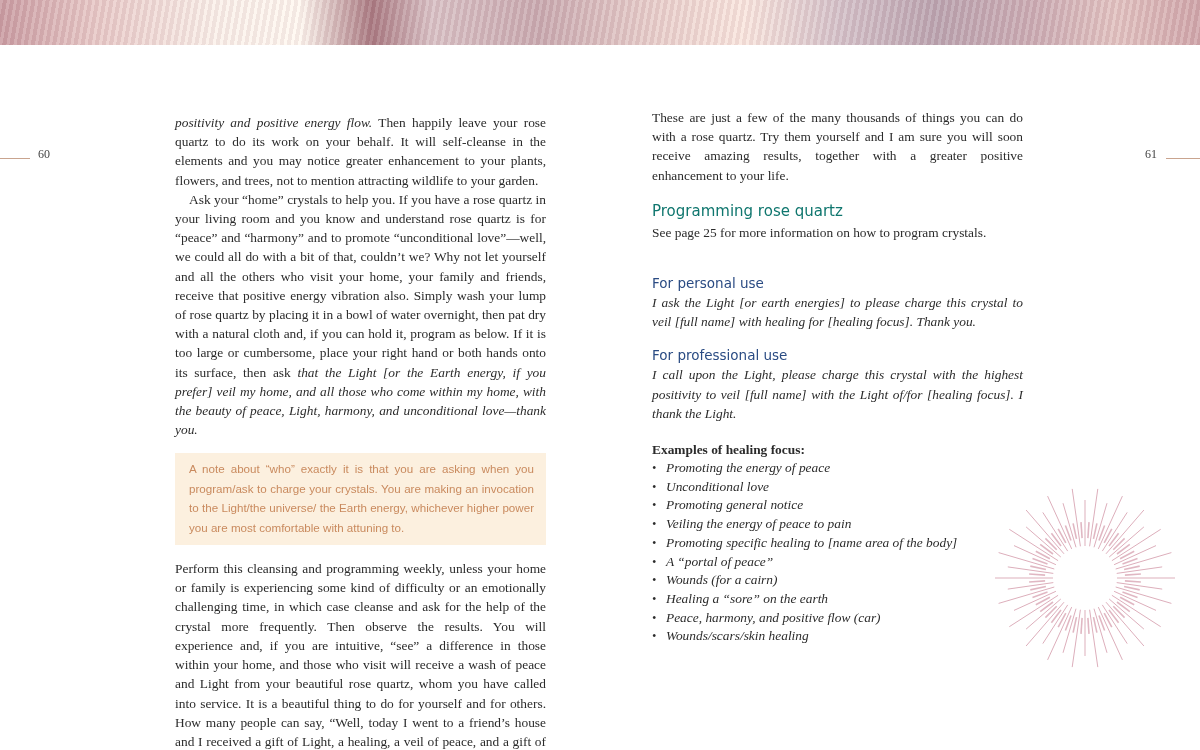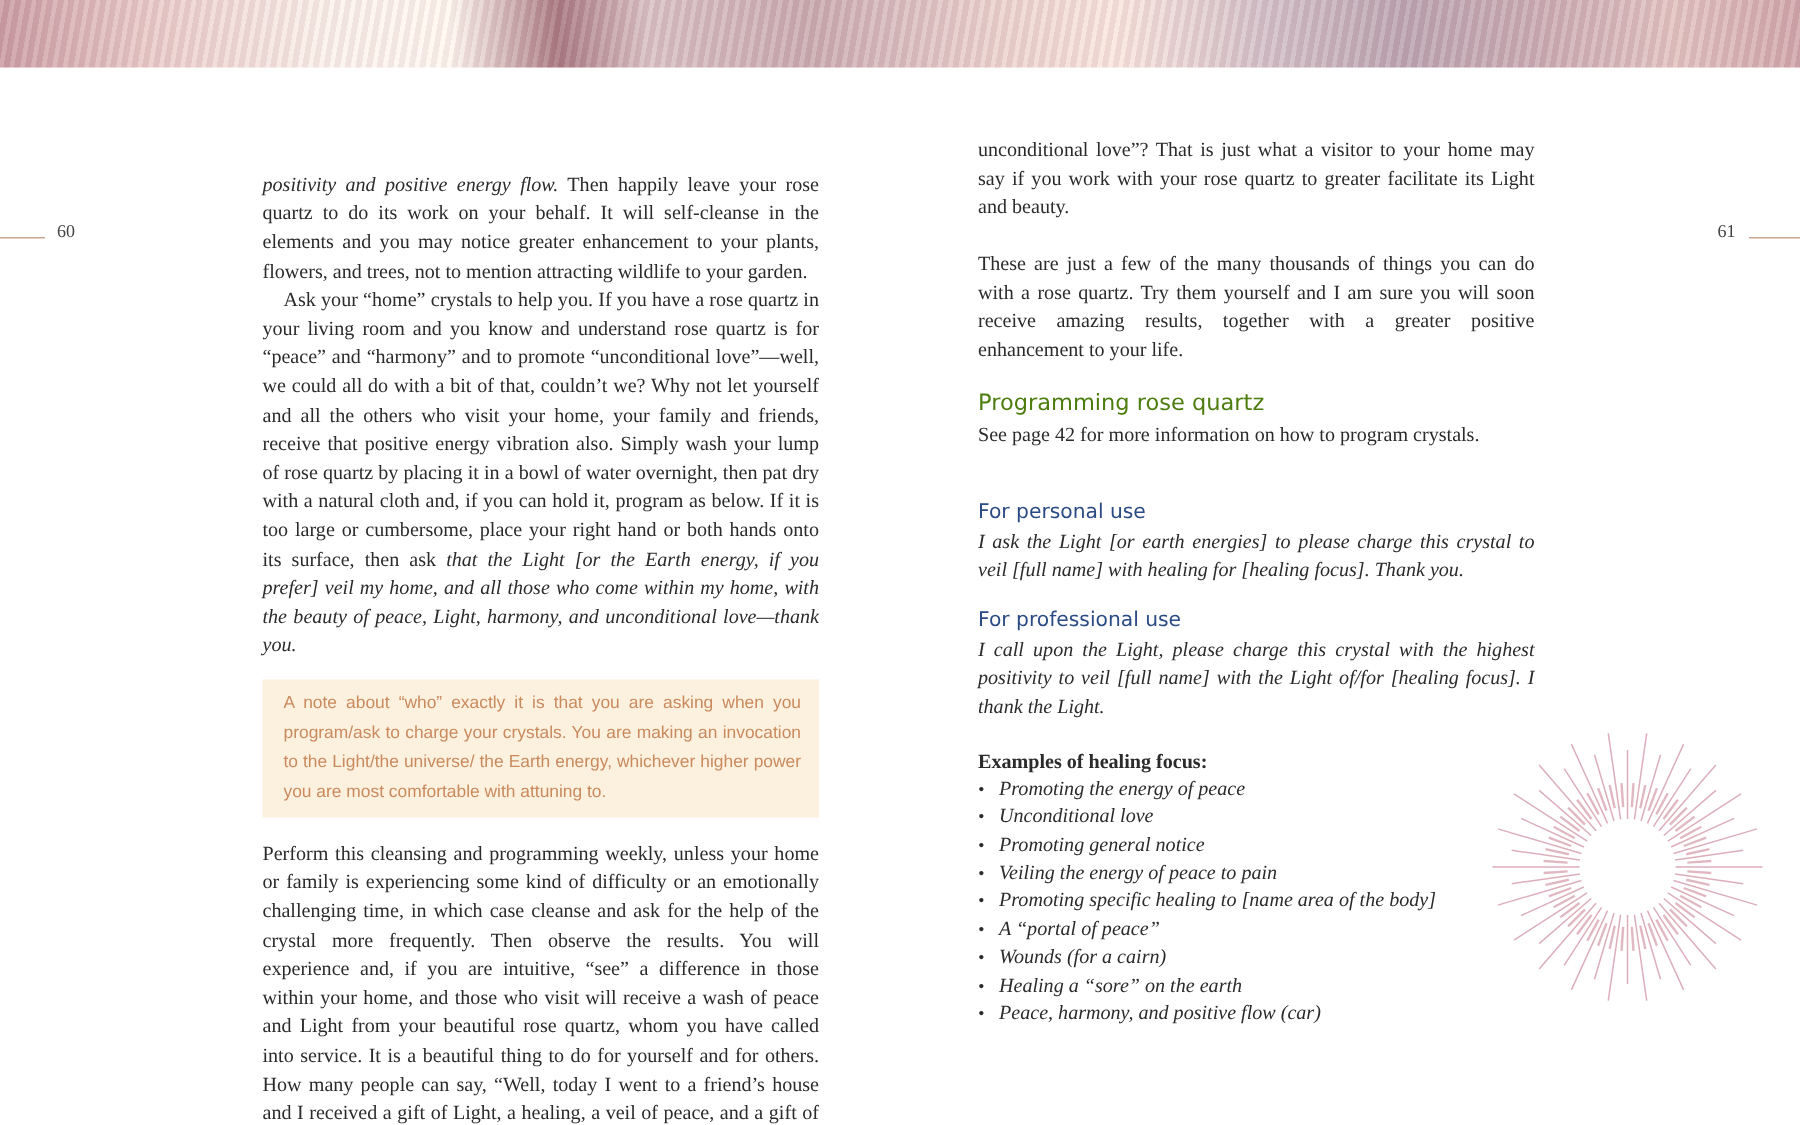--- a/index.html
+++ b/index.html
@@ -6,21 +6,21 @@
   body{width:1200px;height:750px;background:#fff;position:relative;overflow:hidden;font-family:"Liberation Serif","DejaVu Serif",serif;color:#2b2b2b;}
   .banner{position:absolute;left:0;top:0;width:1200px;height:45px;
     background:linear-gradient(90deg,#c99aa0 0%,#e8c8c6 8%,#fbf1ea 18%,#fff8f0 25%,#a6747c 31%,#d8c0c4 36%,#c8a8ae 45%,#ead0cc 55%,#fae6de 62%,#d3c0c8 70%,#b9a2ae 78%,#caaab2 86%,#e2c2c0 93%,#cfa4a8 100%);}
   .banner::after{content:"";position:absolute;inset:0;background:repeating-linear-gradient(100deg,rgba(255,255,255,0.15) 0 3px,rgba(160,120,130,0.12) 3px 7px);}
   .page-num{position:absolute;font-size:12px;color:#444;}
   .rule{position:absolute;height:1px;background:#c9a48f;}
   .col{position:absolute;font-size:13.4px;line-height:19.2px;text-align:justify;}
   .col p{margin:0;}
   .indent{text-indent:14px;}
   .note{background:#fcf0df;color:#c98a5e;font-family:"Liberation Sans","DejaVu Sans",sans-serif;font-size:11.6px;line-height:19.4px;padding:6px 12px 8px 14px;margin:14px 0 14px 0;text-align:justify;}
-  h2{font-family:"DejaVu Sans","Liberation Sans",sans-serif;font-weight:normal;color:#4d7c0f;font-size:15px;margin:0;line-height:20px;}
+  h2{font-family:"DejaVu Sans","Liberation Sans",sans-serif;font-weight:normal;color:#0f766e;font-size:15px;margin:0;line-height:20px;}
   h3{font-family:"DejaVu Sans","Liberation Sans",sans-serif;font-weight:normal;color:#2a4b83;font-size:13.5px;margin:0;line-height:19px;}
   em{font-style:italic;}
   ul{list-style:none;margin:0;padding:0;font-style:italic;}
   li{position:relative;padding-left:14px;line-height:18.7px;text-align:left;}
   li::before{content:"•";position:absolute;left:0;top:0;font-size:12px;}
   .sb{font-weight:bold;}
   .starburst{position:absolute;left:990px;top:478px;width:190px;height:200px;}
 </style>
 </head>
 <body>
@@ -34,39 +34,39 @@
 <div class="page-num" style="left:1145px;top:147px;">61</div>
 
 <div class="col" style="left:175px;top:90px;width:371px;margin-top:23px;">
   <p><em>positivity and positive energy flow.</em><span> Then happily leave your rose quartz to do its work on your behalf. It will self-cleanse in the elements and you may notice greater enhancement to your plants, flowers, and trees, not to mention attracting wildlife to your garden.</span></p>
   <p class="indent"><span>Ask your “home” crystals to help you. If you have a rose quartz in your living room and you know and understand rose quartz is for “peace” and “harmony” and to promote “unconditional love”—well, we could all do with a bit of that, couldn’t we? Why not let yourself and all the others who visit your home, your family and friends, receive that positive energy vibration also. Simply wash your lump of rose quartz by placing it in a bowl of water overnight, then pat dry with a natural cloth and, if you can hold it, program as below. If it is too large or cumbersome, place your right hand or both hands onto its surface, then ask </span><em>that the Light [or the Earth energy, if you prefer] veil my home, and all those who come within my home, with the beauty of peace, Light, harmony, and unconditional love—thank you.</em></p>
   <div class="note">A note about “who” exactly it is that you are asking when you program/ask to charge your crystals. You are making an invocation to the Light/the universe/ the Earth energy, whichever higher power you are most comfortable with attuning to.</div>
   <p>Perform this cleansing and programming weekly, unless your home or family is experiencing some kind of difficulty or an emotionally challenging time, in which case cleanse and ask for the help of the crystal more frequently. Then observe the results. You will experience and, if you are intuitive, “see” a difference in those within your home, and those who visit will receive a wash of peace and Light from your beautiful rose quartz, whom you have called into service. It is a beautiful thing to do for yourself and for others. How many people can say, “Well, today I went to a friend’s house and I received a gift of Light, a healing, a veil of peace, and a gift of the energy of</p>
 </div>
 
 <div class="col" style="left:652px;top:90px;width:371px;">
-  <p>unconditional love”? That is just what a visitor to your home may say if you work with your rose quartz to greater facilitate its Light and beauty.</p>
   <p style="margin-top:18px;">These are just a few of the many thousands of things you can do with a rose quartz. Try them yourself and I am sure you will soon receive amazing results, together with a greater positive enhancement to your life.</p>
   <h2 style="margin-top:16px;">Programming rose quartz</h2>
-  <p style="margin-top:2px;">See page 42 for more information on how to program crystals.</p>
+  <p style="margin-top:2px;">See page 25 for more information on how to program crystals.</p>
   <h3 style="margin-top:32px;">For personal use</h3>
   <p><em>I ask the Light [or earth energies] to please charge this crystal to veil [full name] with healing for [healing focus]. Thank you.</em></p>
   <h3 style="margin-top:15px;">For professional use</h3>
   <p><em>I call upon the Light, please charge this crystal with the highest positivity to veil [full name] with the Light of/for [healing focus]. I thank the Light.</em></p>
   <p class="sb" style="margin-top:18px;line-height:18px;">Examples of healing focus:</p>
   <ul>
     <li>Promoting the energy of peace</li>
     <li>Unconditional love</li>
     <li>Promoting general notice</li>
     <li>Veiling the energy of peace to pain</li>
     <li>Promoting specific healing to [name area of the body]</li>
     <li>A “portal of peace”</li>
     <li>Wounds (for a cairn)</li>
     <li>Healing a “sore” on the earth</li>
     <li>Peace, harmony, and positive flow (car)</li>
+    <li>Wounds/scars/skin healing</li>
   </ul>
 </div>
 
 <svg class="starburst" viewBox="-95 -100 190 200" id="burst">
     <line x1="32.0" y1="0.0" x2="90.0" y2="0.0" stroke="#d49aaa" stroke-width="1" opacity="0.8"></line>
     <line x1="39.9" y1="2.9" x2="55.9" y2="4.0" stroke="#d49aaa" stroke-width="1.6" opacity="0.7"></line>
     <line x1="31.7" y1="4.6" x2="77.2" y2="11.1" stroke="#d49aaa" stroke-width="1" opacity="0.8"></line>
     <line x1="39.1" y1="8.5" x2="54.7" y2="11.9" stroke="#d49aaa" stroke-width="1.6" opacity="0.7"></line>
     <line x1="30.7" y1="9.0" x2="86.4" y2="25.4" stroke="#d49aaa" stroke-width="1" opacity="0.8"></line>
     <line x1="37.5" y1="14.0" x2="52.5" y2="19.6" stroke="#d49aaa" stroke-width="1.6" opacity="0.7"></line>

